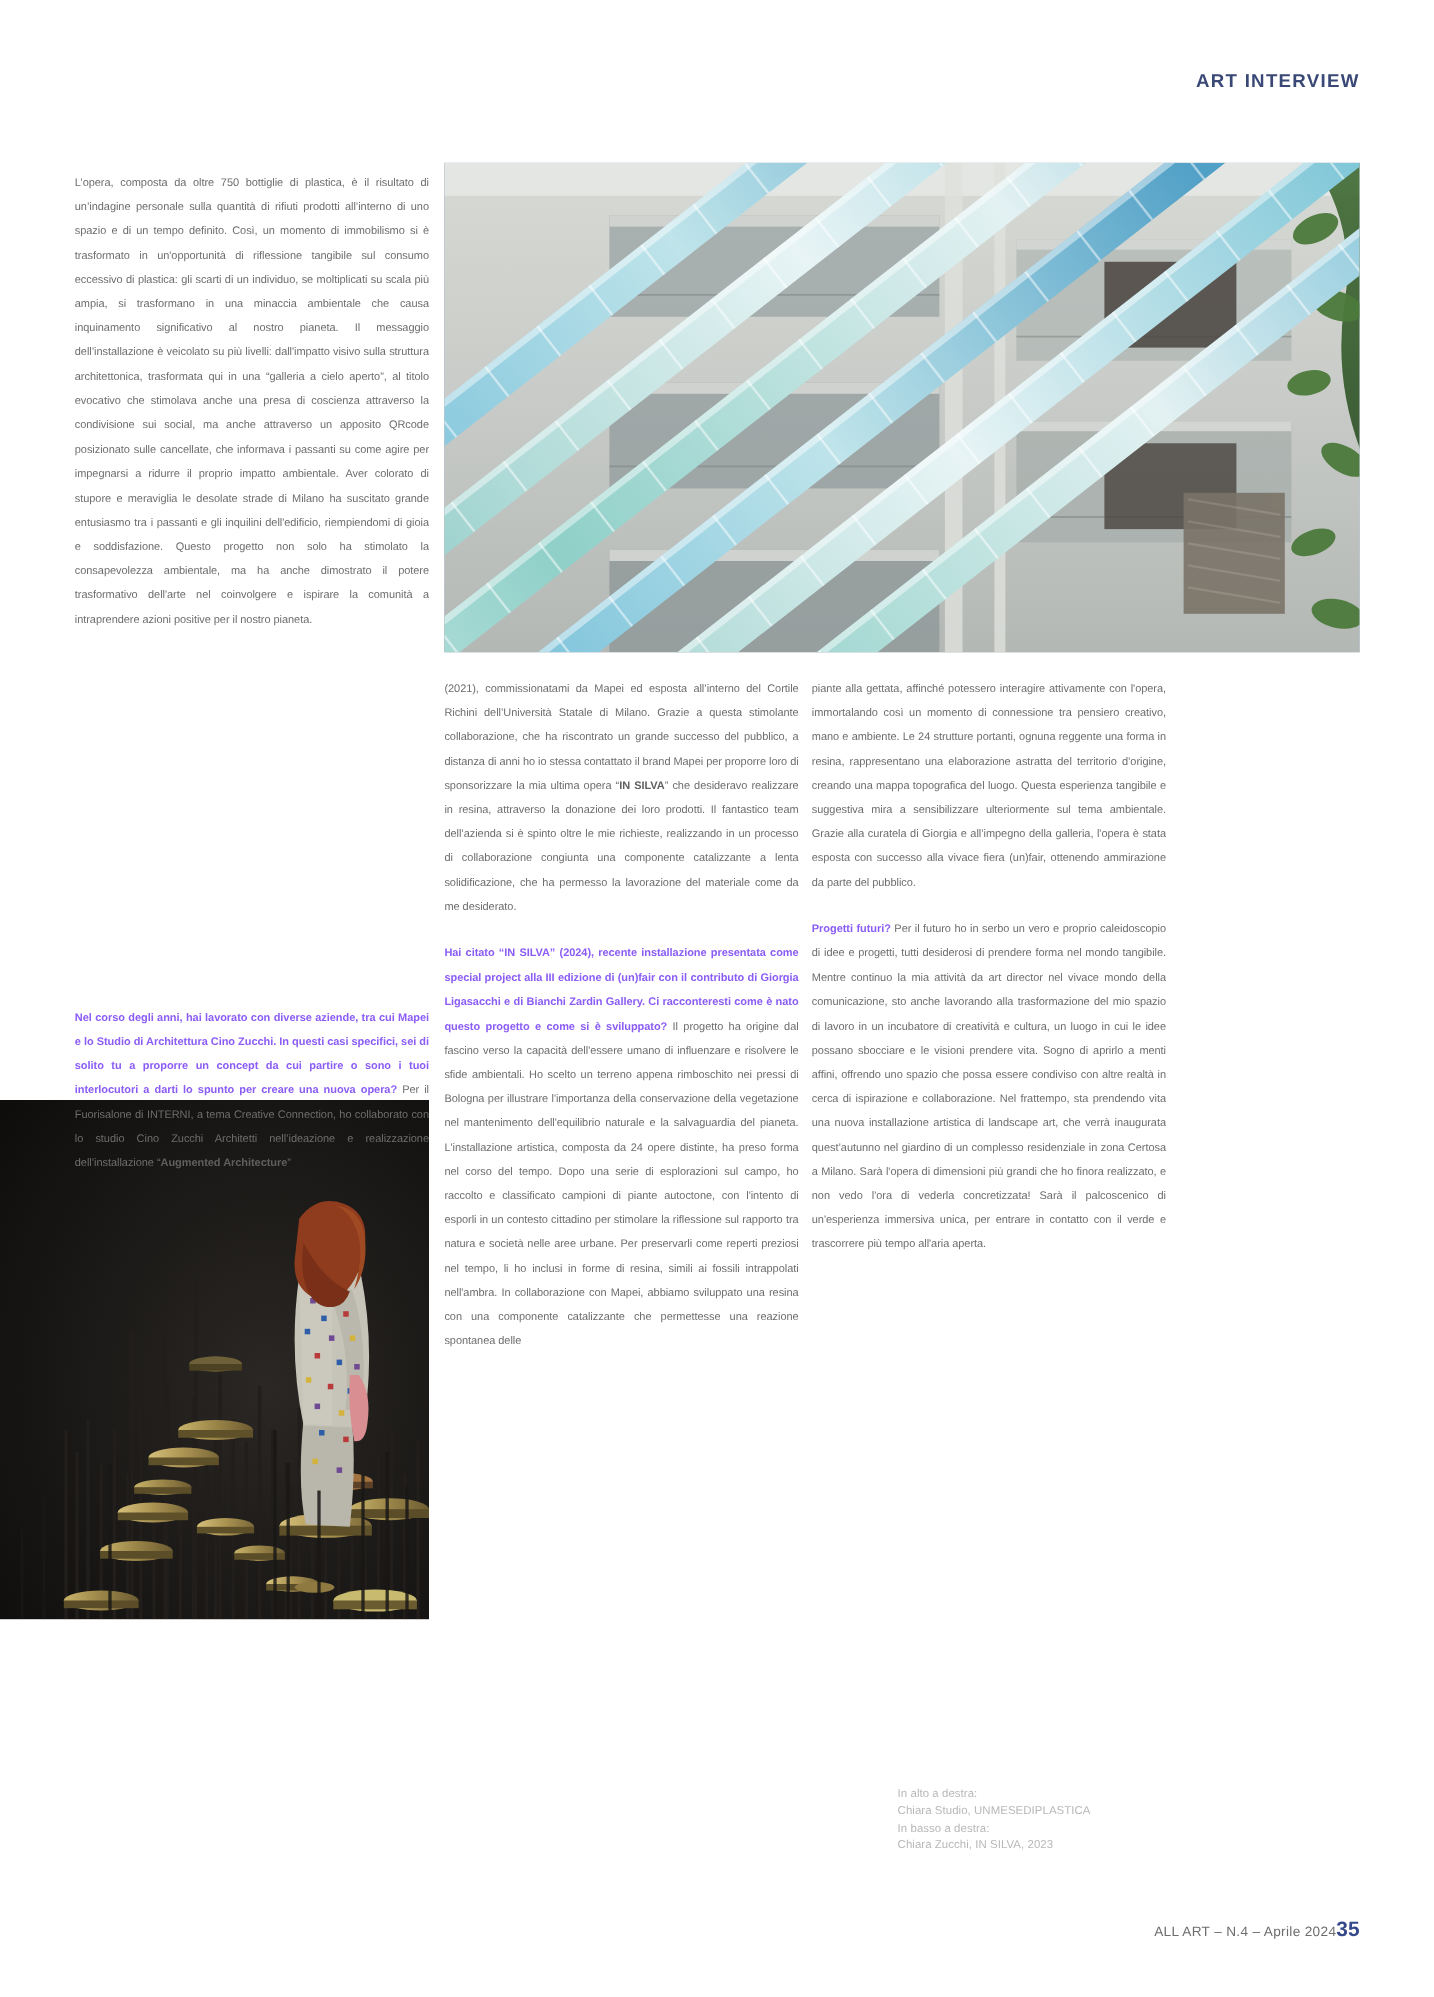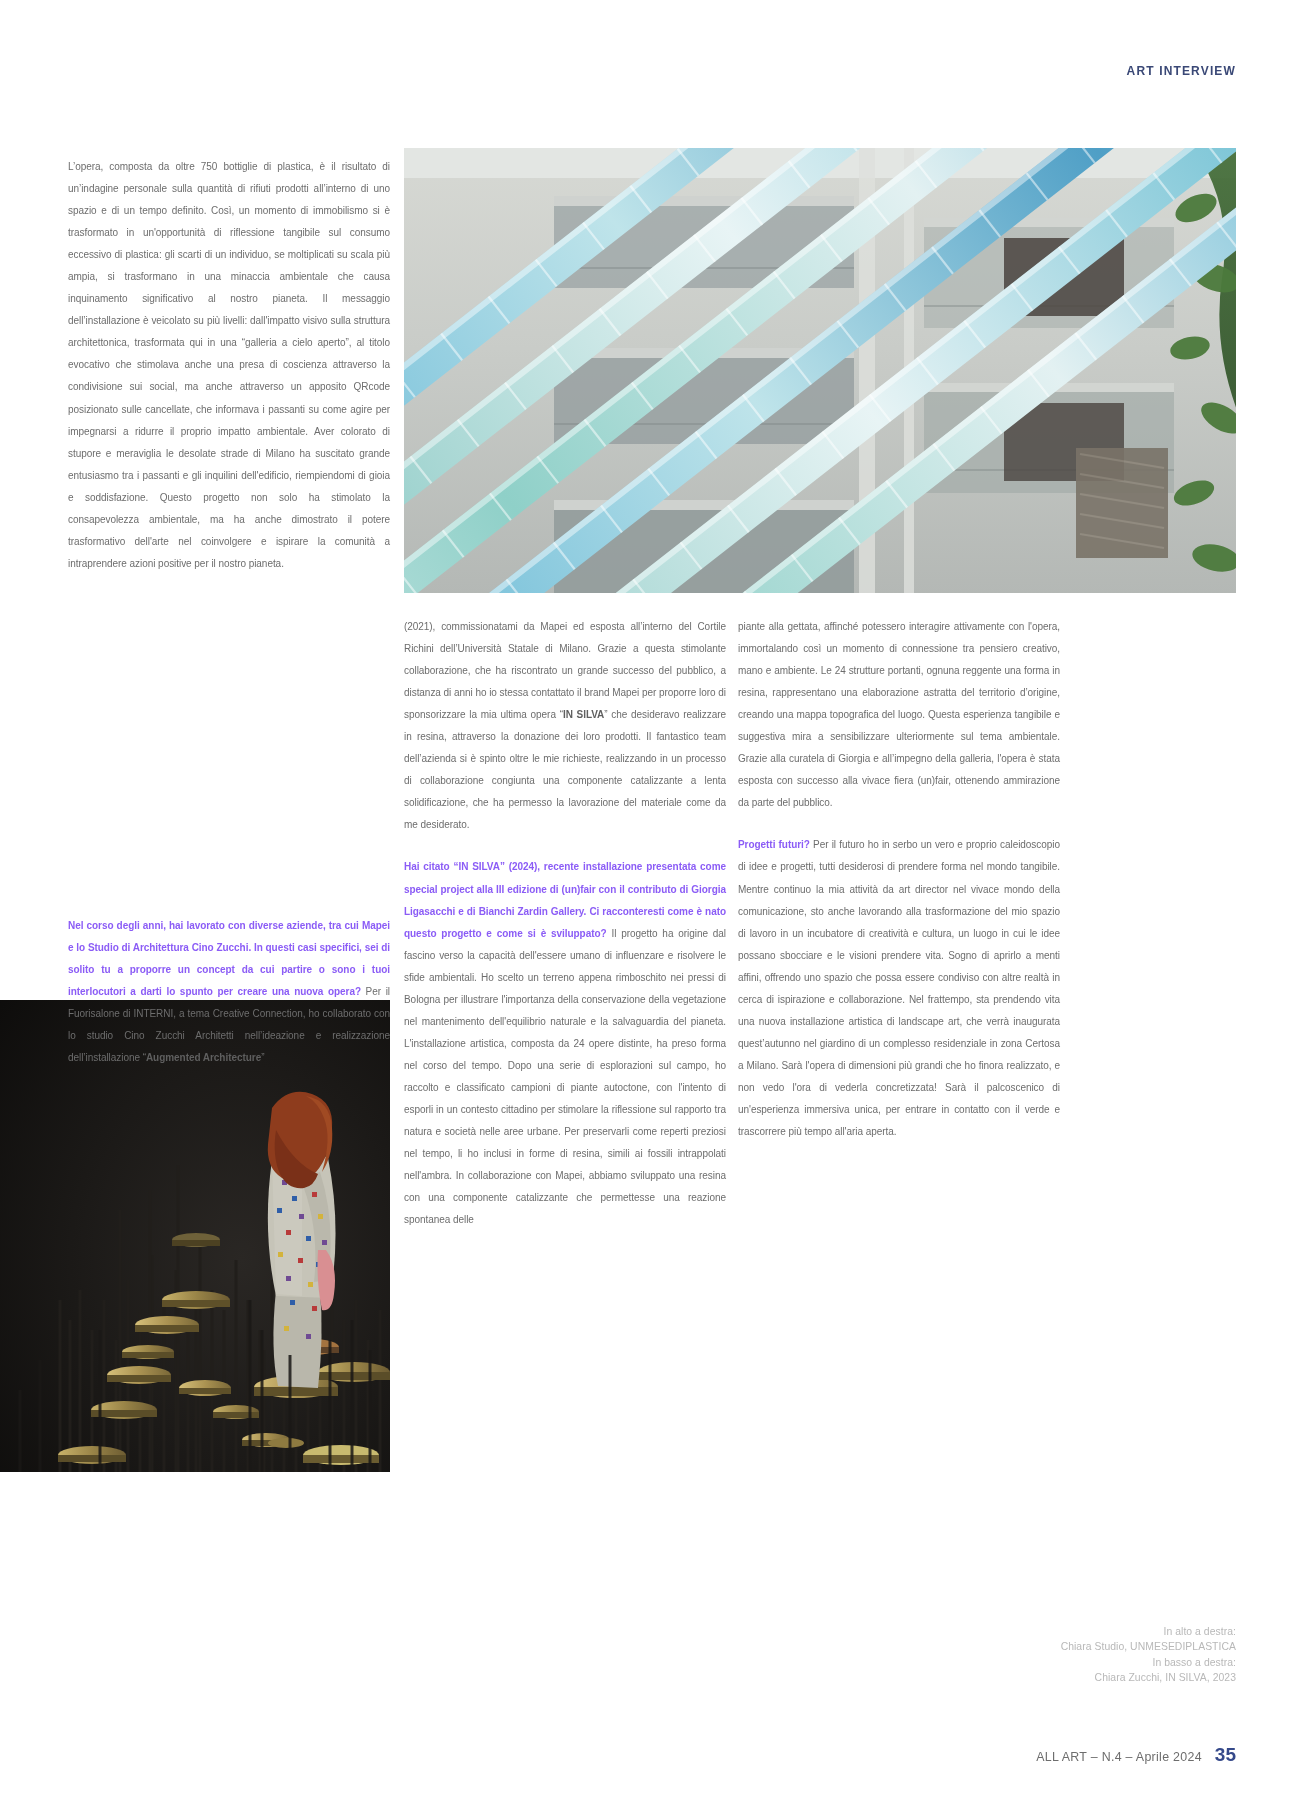--- a/index.html
+++ b/index.html
@@ -20,21 +20,21 @@
     inset: 0;
     background: #ffffff;
   }
 
   
   .running-head {
     position: absolute;
     top: 64px;
     right: 68px;
     font-family: "Liberation Sans", sans-serif;
-    font-size: 12px;
+    font-size: 17px;
     font-weight: bold;
     letter-spacing: 1.15px;
     color: #3a4876;
     text-transform: uppercase;
     white-space: nowrap;
   }
 
   
   .col {
     position: absolute;
@@ -87,36 +87,35 @@
   }
 
   .photo svg { display: block; width: 100%; height: 100%; }
 
   
   .caption {
     position: absolute;
     right: 68px;
     top: 1624px;
     width: 420px;
-    text-align: right;
+    text-align: left;
     font-family: "Liberation Sans", sans-serif;
     font-size: 10.4px;
     line-height: 15.4px;
     color: #b8b8b8;
     letter-spacing: 0.05px;
   }
 
   
   .footer {
     position: absolute;
     right: 68px;
     top: 1744px;
     display: flex;
     align-items: baseline;
-    gap: 13px;
     white-space: nowrap;
   }
   .footer-text {
     font-family: "Liberation Sans", sans-serif;
     font-size: 12.4px;
     color: #6d6d6d;
     letter-spacing: 0.3px;
   }
   .footer-page {
     font-family: "Liberation Sans", sans-serif;

